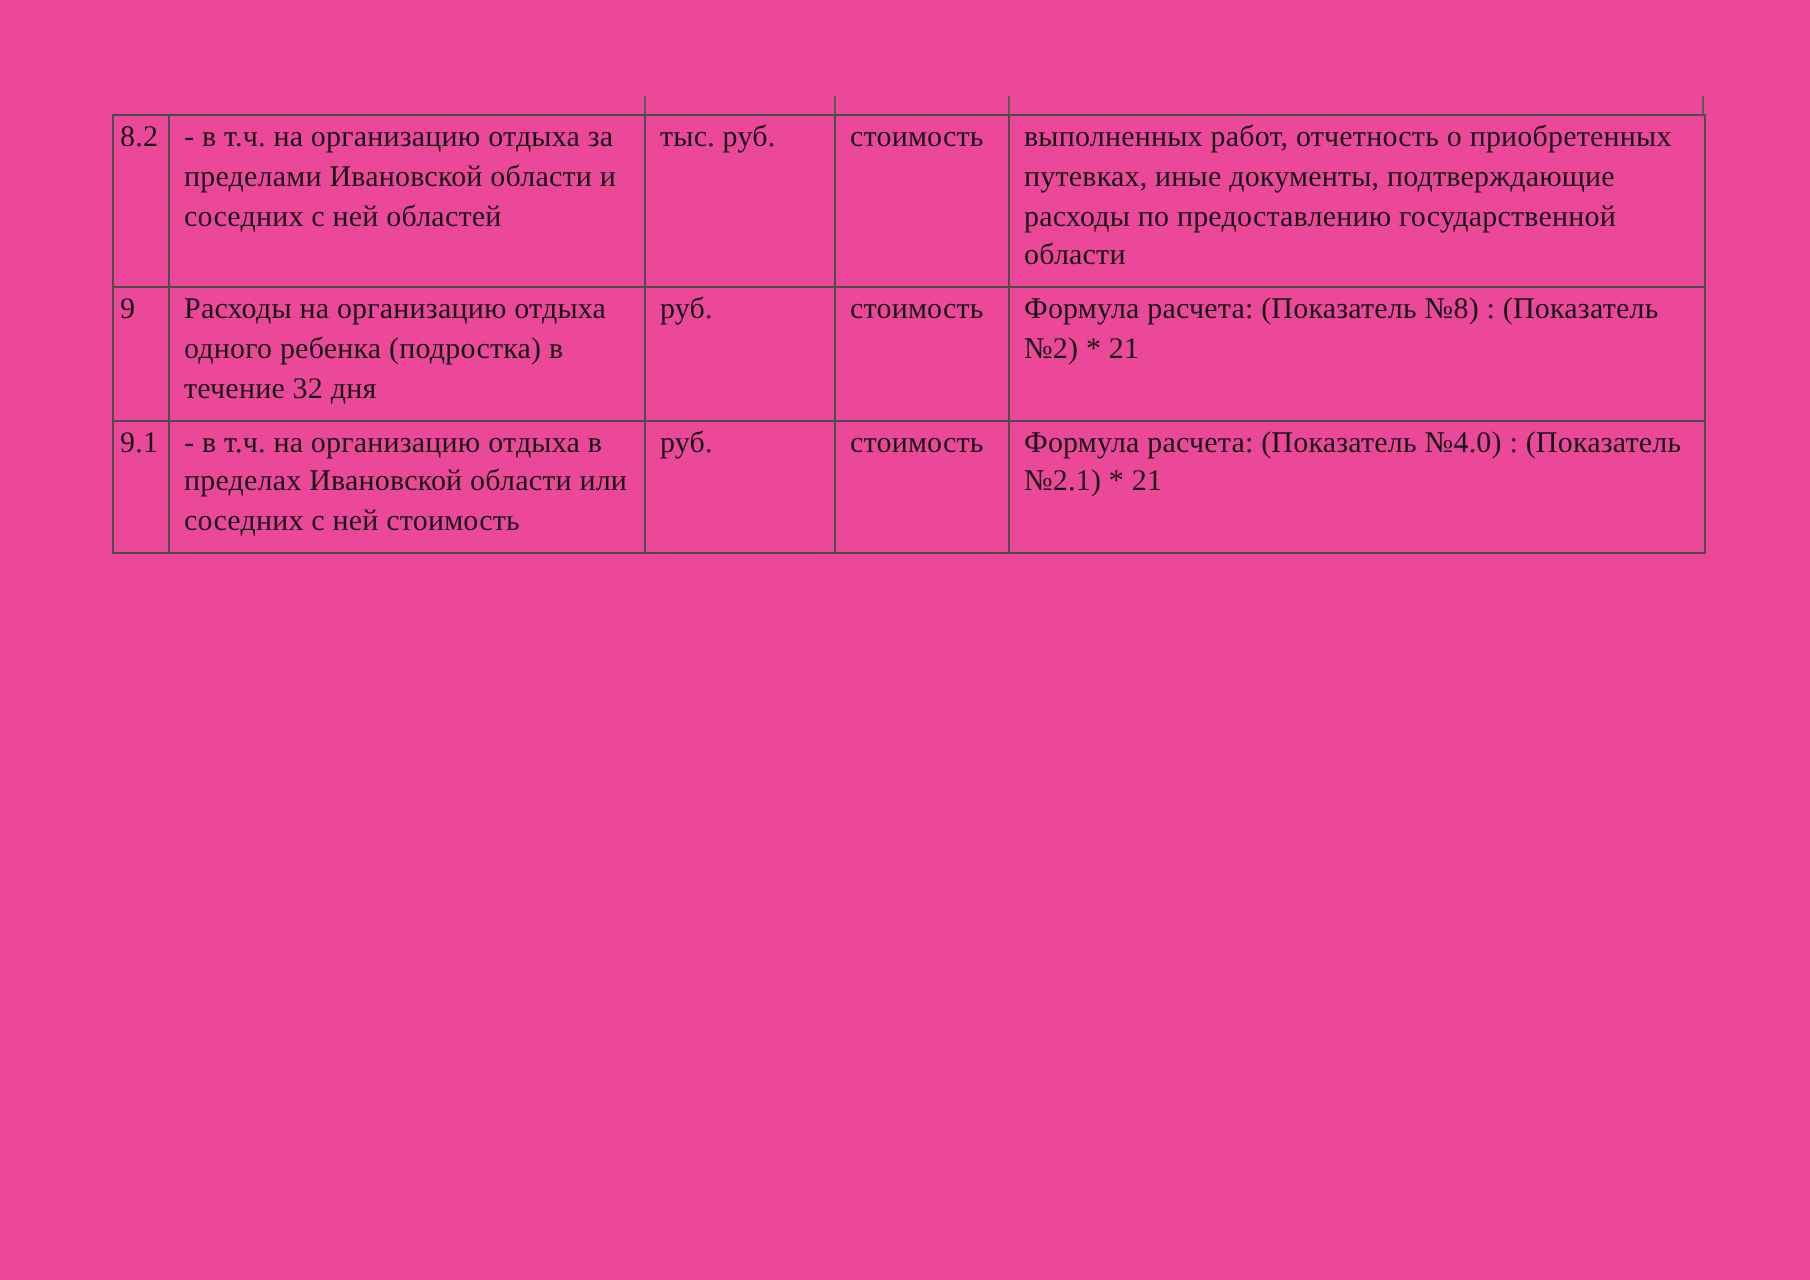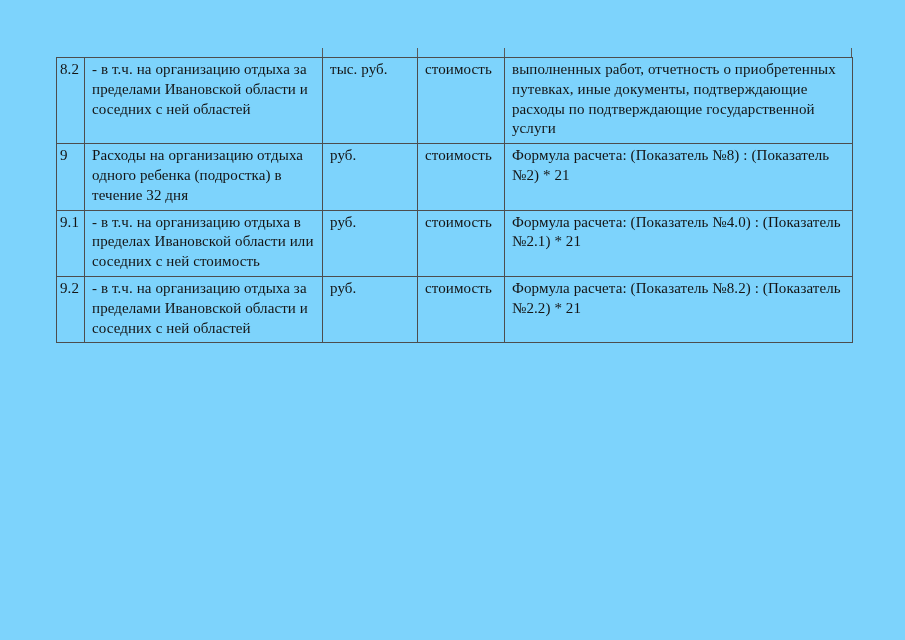--- a/index.html
+++ b/index.html
@@ -4,21 +4,21 @@
 <style>
   html, body {
     margin: 0;
     padding: 0;
     background: #ffffff;
   }
   .page {
     position: relative;
     width: 905px;
     height: 640px;
-    background: #7dd3fc;
+    background: #ec4899;
     overflow: hidden;
     font-family: "Liberation Serif", serif;
     color: #111111;
   }
   table.doc-table {
     position: absolute;
     left: 56px;
     top: 57px;
     width: 796px;
     border-collapse: collapse;
@@ -71,38 +71,31 @@
       <col style="width:87px">
       <col style="width:348px">
     </colgroup>
     <tbody>
 
     <tr class="r0">
           <td class="num-cell">8.2</td>
           <td>- в т.ч. на организацию отдыха за пределами Ивановской области и соседних с ней областей</td>
           <td>тыс. руб.</td>
           <td>стоимость</td>
-          <td>выполненных работ, отчетность о приобретенных путевках, иные документы, подтверждающие расходы по подтверждающие государственной услуги</td>
+          <td>выполненных работ, отчетность о приобретенных путевках, иные документы, подтверждающие расходы по предоставлению государственной области</td>
         </tr>
         <tr class="r1">
           <td class="num-cell">9</td>
           <td>Расходы на организацию отдыха одного ребенка (подростка) в течение 32 дня</td>
           <td>руб.</td>
           <td>стоимость</td>
           <td>Формула расчета: (Показатель №8) : (Показатель №2) * 21</td>
         </tr>
         <tr class="r2">
           <td class="num-cell">9.1</td>
           <td>- в т.ч. на организацию отдыха в пределах Ивановской области или соседних с ней стоимость</td>
           <td>руб.</td>
           <td>стоимость</td>
           <td>Формула расчета: (Показатель №4.0) : (Показатель №2.1) * 21</td>
         </tr>
-        <tr class="r3">
-          <td class="num-cell">9.2</td>
-          <td>- в т.ч. на организацию отдыха за пределами Ивановской области и соседних с ней областей</td>
-          <td>руб.</td>
-          <td>стоимость</td>
-          <td>Формула расчета: (Показатель №8.2) : (Показатель №2.2) * 21</td>
-        </tr>
       </tbody>
   </table>
 </div>
 
 </body></html>

